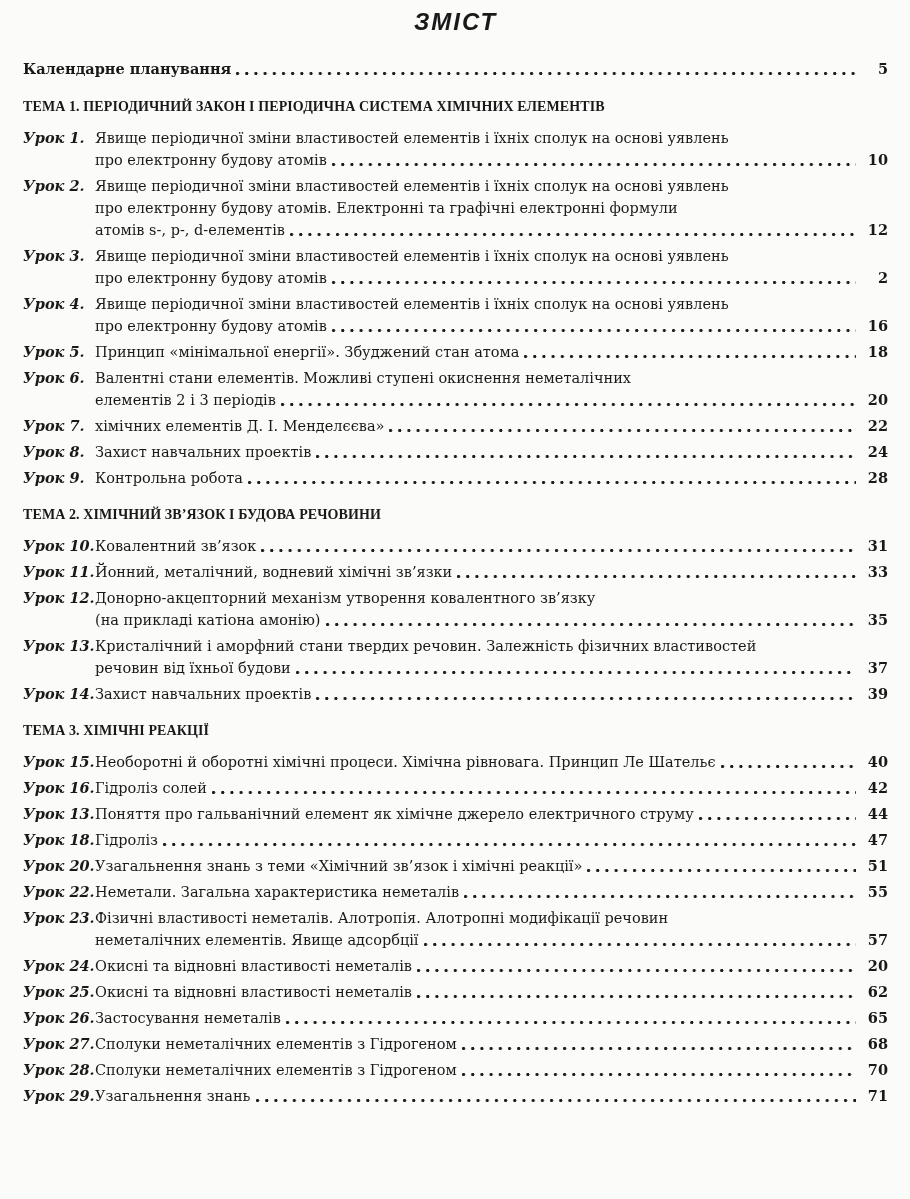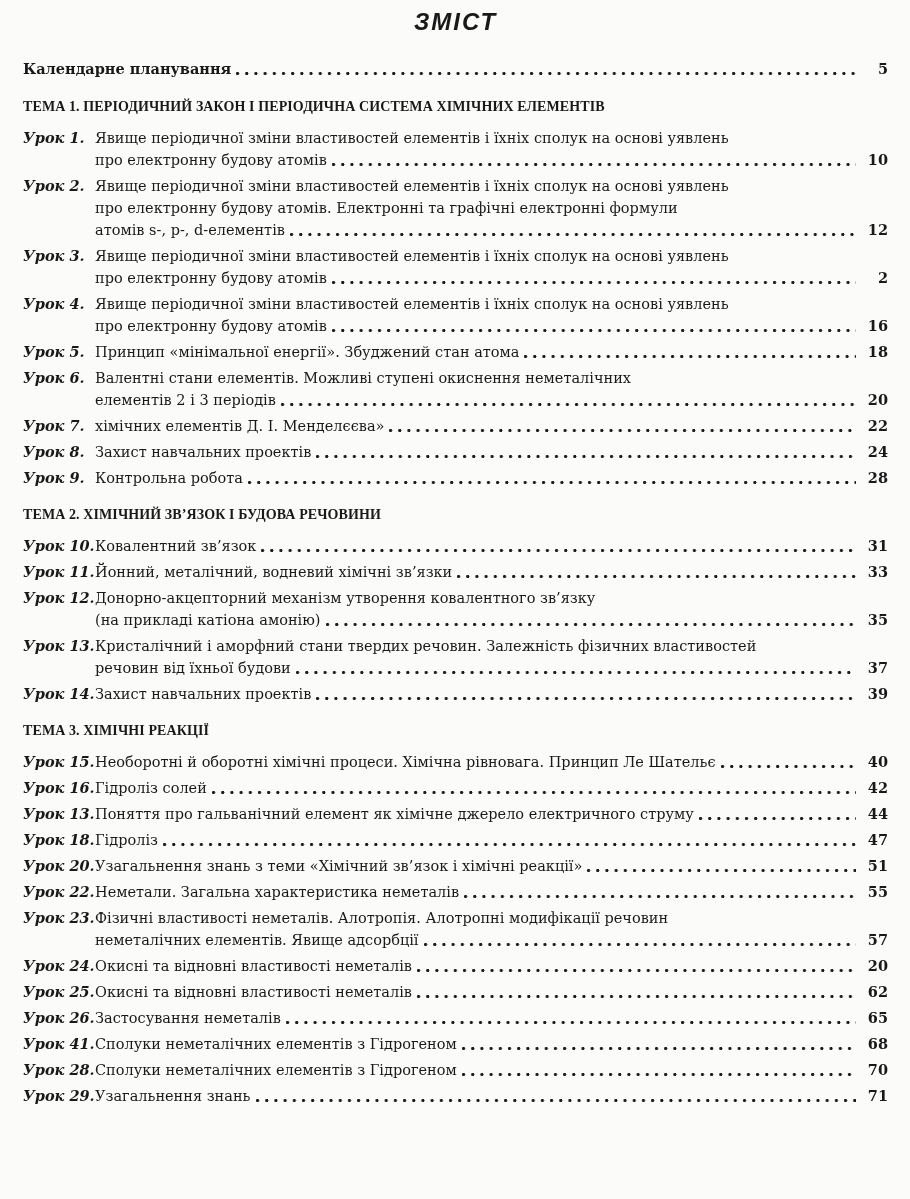--- a/index.html
+++ b/index.html
@@ -330,21 +330,21 @@
         <span class="label">Урок 26.</span>
         <div class="body">
           <div class="line last">
             <span class="txt">Застосування неметалів</span>
             <span class="dots"></span>
             <span class="pg">65</span>
           </div>
         </div>
       </div>
       <div class="entry">
-        <span class="label">Урок 41.</span>
+        <span class="label">Урок 27.</span>
         <div class="body">
           <div class="line last">
             <span class="txt">Сполуки неметалічних елементів з Гідрогеном</span>
             <span class="dots"></span>
             <span class="pg">68</span>
           </div>
         </div>
       </div>
       <div class="entry">
         <span class="label">Урок 28.</span>

